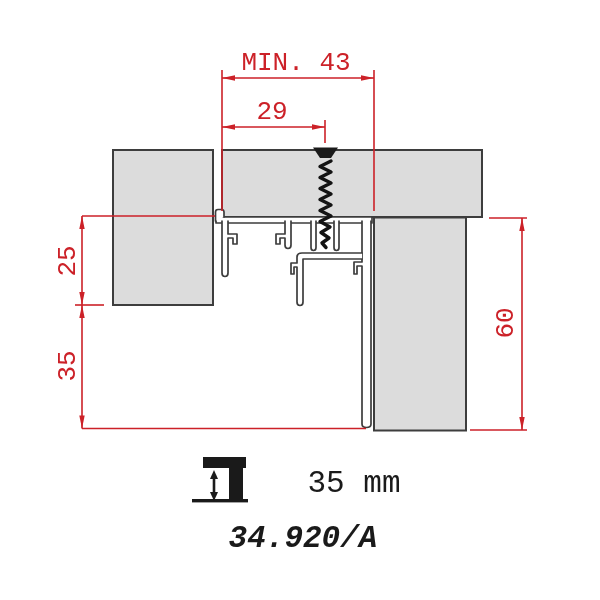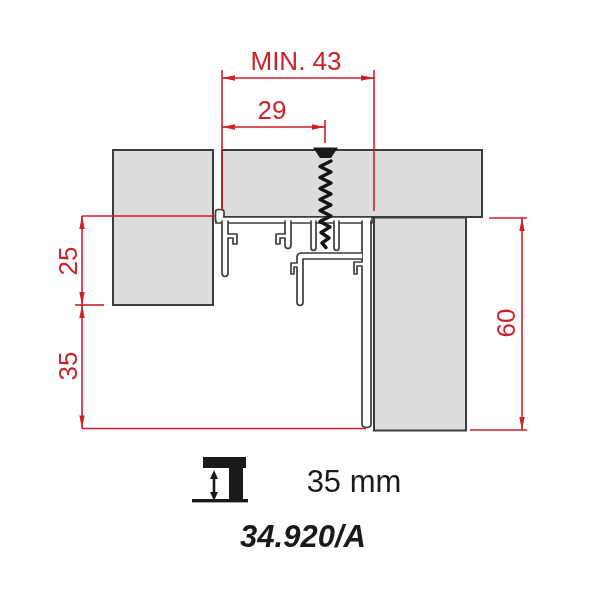--- a/index.html
+++ b/index.html
@@ -7,21 +7,21 @@
     --panel-gray:#dcdcdc;
     --outline:#3d3d3d;
     --text-black:#1a1a1a;
   }
   html,body{margin:0;padding:0;}
   body{
     width:600px;height:600px;background:#ffffff;
     font-family:"Liberation Sans",sans-serif;
     overflow:hidden;position:relative;
   }
-  .stage{position:absolute;left:0;top:0;width:600px;height:600px;}
+  .stage{position:absolute;left:0;top:0;width:600px;height:600px;font-family:Liberation Mono, monospace;}
   svg{display:block;}
   .panel{fill:var(--panel-gray);stroke:var(--outline);stroke-width:2;}
   .profile{fill:#ffffff;stroke:var(--outline);stroke-width:1.7;
            stroke-linejoin:round;stroke-linecap:round;}
   .red-line{stroke:var(--dimension-red);stroke-width:1.6;fill:none;}
   .red-fill{fill:var(--dimension-red);stroke:none;}
   .dim-text{fill:var(--dimension-red);font-size:26px;font-weight:500;
             text-anchor:middle;}
   .black-fill{fill:var(--text-black);stroke:none;}
   .black-line{stroke:var(--text-black);stroke-width:2.6;fill:none;}

